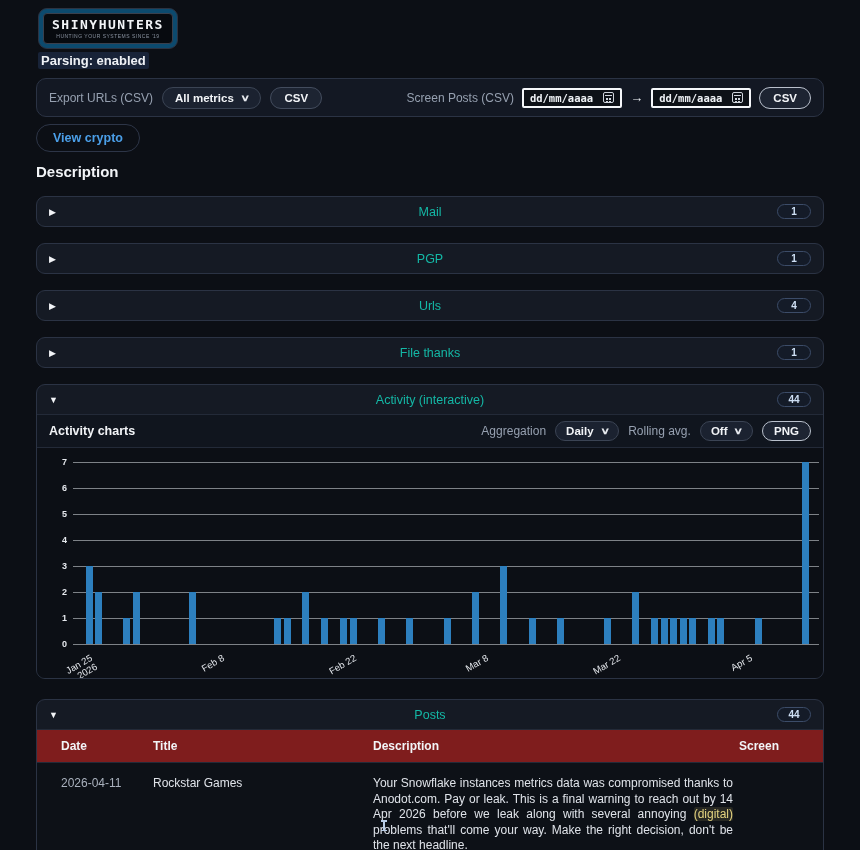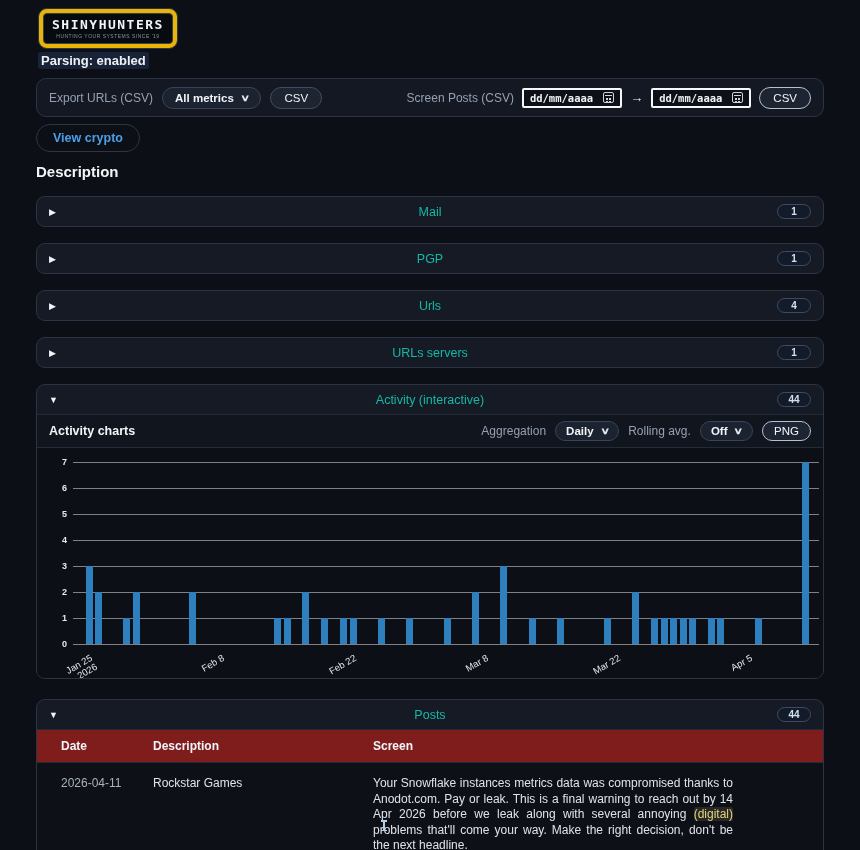--- a/index.html
+++ b/index.html
@@ -5,21 +5,21 @@
   * { margin:0; padding:0; box-sizing:border-box; }
   html,body { background:#0c0f15; }
   .page {
     position:relative; width:860px; height:850px; overflow:hidden;
     background:#0c0f15; color:#e6e9ee;
     font-family:"Liberation Sans", sans-serif;
   }
   
   .logo-card {
     position:absolute; top:8px; left:38px;
-    background:#eab308; border:1px solid #2c3342; border-radius:9px; padding:4px;
+    background:#0c4a6e; border:1px solid #2c3342; border-radius:9px; padding:4px;
   }
   .logo-inner {
     background:#070a0f; border:1px solid #39404d; border-radius:4px;
     padding:3px 8px 4px; text-align:center;
   }
   .logo-title {
     font-family:"DejaVu Sans Mono", monospace; font-weight:bold;
     font-size:13px; letter-spacing:1.5px; color:#f2f4f7; white-space:nowrap;
   }
   .logo-tagline {
@@ -39,21 +39,21 @@
   .lbl { font-size:12px; color:#96a0b0; white-space:nowrap; }
   .pill-select {
     display:inline-flex; align-items:center; gap:8px; cursor:pointer;
     background:#1b2230; border:1px solid #3b4454; border-radius:15px;
     padding:4px 12px; font-size:11.5px; font-weight:bold; color:#f2f4f7;
   }
   .chev { font-size:9px; font-weight:bold; color:#e6e9ee; transform:scaleX(1.5); }
   .pill-btn {
     display:inline-flex; align-items:center; justify-content:center; cursor:pointer;
     background:#1d2432; border:1px solid #434c5d; border-radius:15px;
-    padding:4px 13px; font-size:11.5px; font-weight:normal; color:#f2f4f7;
+    padding:4px 13px; font-size:11.5px; font-weight:bold; color:#f2f4f7;
   }
   .pill-btn.bright { border-color:#b9c0cc; }
   .export-right { margin-left:auto; display:flex; align-items:center; gap:8px; }
   .date-input {
     display:inline-flex; align-items:center; gap:10px; cursor:text;
     background:#0d1117; border:2px solid #f5f7fa; border-radius:2px;
     padding:2px 6px; font-size:10.5px; font-weight:bold; color:#eef1f5;
     font-family:"DejaVu Sans Mono", monospace;
   }
   .cal-icon { width:11px; height:11px; border:1px solid #cfd4dc; border-radius:2px;
@@ -189,21 +189,21 @@
       <div class="sec-head">
         <span class="tri">▶</span>
         <span class="sec-title">Urls</span>
         <span class="badge">4</span>
       </div>
     </div>
 
     <div class="sec-card">
       <div class="sec-head">
         <span class="tri">▶</span>
-        <span class="sec-title">URLs servers</span>
+        <span class="sec-title">File thanks</span>
         <span class="badge">1</span>
       </div>
     </div>
 
     <div class="sec-card">
       <div class="sec-head">
         <span class="tri">▼</span>
         <span class="sec-title">Activity (interactive)</span>
         <span class="badge">44</span>
       </div>
@@ -279,20 +279,21 @@
     </div>
 
     <div class="sec-card" style="margin-top:20px;">
       <div class="sec-head">
         <span class="tri">▼</span>
         <span class="sec-title">Posts</span>
         <span class="badge">44</span>
       </div>
       <div class="posts-grid posts-thead">
         <span class="th" style="padding-left:12px;">Date</span>
+        <span class="th">Title</span>
         <span class="th">Description</span>
         <span class="th">Screen</span>
       </div>
       <div class="posts-grid posts-row">
         <span class="td-date">2026-04-11</span>
         <span class="td-title">Rockstar Games</span>
         <span class="td-desc"><span>Your Snowflake instances metrics data was compromised thanks to Anodot.com. Pay or leak. This is a final warning to reach out by 14 Apr 2026 before we leak along with several annoying </span><span class="hl">(digital)</span><span> problems that'll come your way. Make the right decision, don't be the next headline.</span></span>
         <span></span>
       </div>
 

